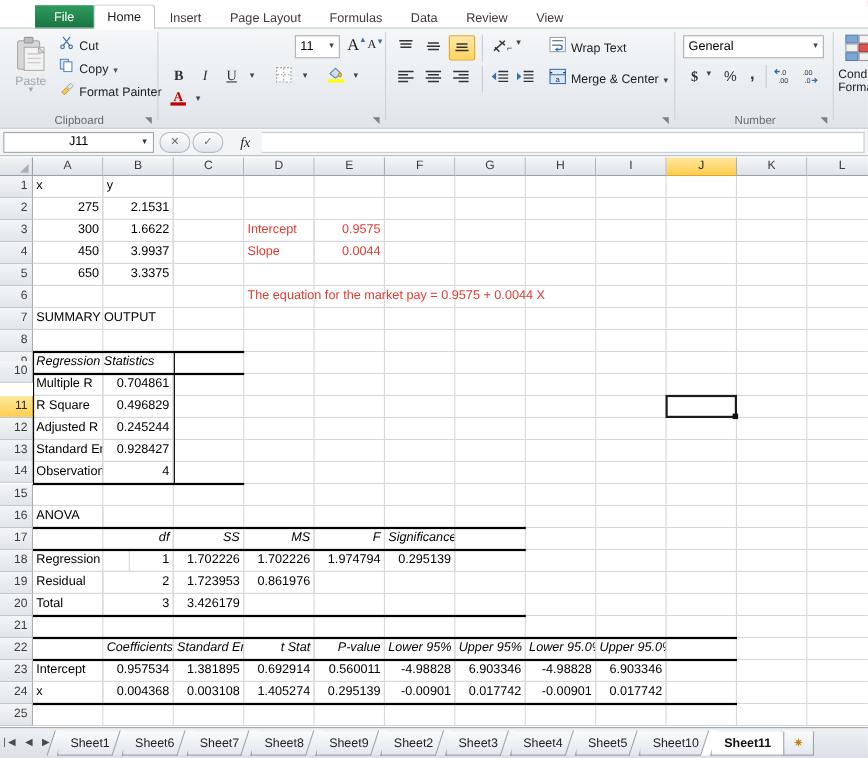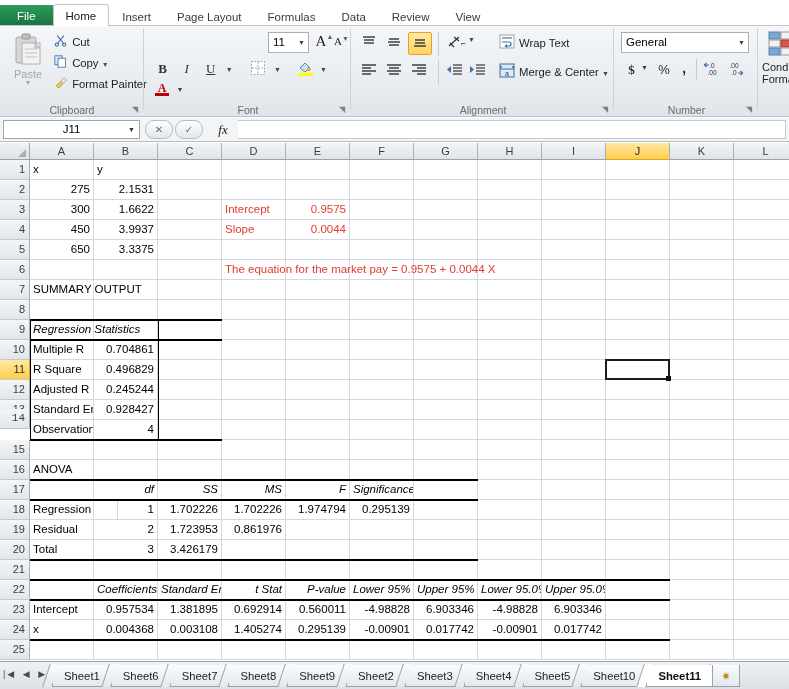--- a/index.html
+++ b/index.html
@@ -22,20 +22,21 @@
   #tabbar .tabs { position:absolute; left:0; top:4px; height:22px; display:flex; align-items:flex-end; }
   .tab {
     height:21px; line-height:21px; padding:0 12px; font-size:11.5px; color:#3b3b3b;
     border:1px solid transparent; border-bottom:none; position:relative; top:1px;
   }
   .tab.file {
     background:#1d7044; color:#fff; font-weight:normal; padding:0 17px;
     height:22px; line-height:22px;
     background-image:linear-gradient(to bottom,#2e9c5c,#16703f);
     border:none;
+    margin-left:32px;
   }
   .tab.active {
     background:#fff; border:1px solid #c0c8cc; border-bottom:1px solid #fff;
     border-top-left-radius:3px; border-top-right-radius:3px; color:#1a1a1a; z-index:3;
     height:23px; line-height:22px;
   }
 
   
   #ribbon {
     position:absolute; left:0; top:25px; width:789px; height:92px;
@@ -302,21 +303,20 @@
       <span class="iconbtn" style="width:10px;font-size:7px;color:#444;">▼</span>
       <span class="iconbtn" style="width:20px;">
         <svg width="16" height="17" viewBox="0 0 16 17">
           <text x="8" y="12" font-size="12" font-family="Liberation Serif, serif" font-weight="bold" text-anchor="middle" fill="#c00000">A</text>
           <rect x="1" y="13" width="14" height="3" fill="#c00000"></rect>
         </svg>
       </span>
       <span class="iconbtn" style="width:10px;font-size:7px;color:#444;">▼</span>
     </div>
 
-    <div class="glabel">Font</div>
     <div class="dialog-launcher">◥</div>
     <div class="gdiv"></div>
   </div>
 
   <div class="group" id="g-align">
 
     <span class="iconbtn" style="position:absolute;left:6px;top:8px;width:22px;height:20px;">
       <svg width="18" height="16" viewBox="0 0 18 16">
           <g stroke="#333" stroke-width="1.4">
         <line x1="3" y1="3" x2="15" y2="3"></line>
@@ -428,21 +428,20 @@
           <line x1="1" y1="6" x2="15" y2="6" stroke="#3b6ea5"></line>
           <text x="8" y="12.5" font-size="7" text-anchor="middle" fill="#333" font-family="Liberation Sans, sans-serif">a</text>
           <path d="M3 4 L1 4" stroke="#333"></path>
             <path d="M13 4 L15 4" stroke="#333"></path>
         </svg>
       </span>
       <span style="font-size:11.3px;color:#222;">Merge &amp; Center</span>
       <span style="font-size:7px;color:#444;">▼</span>
     </div>
 
-    <div class="glabel">Alignment</div>
     <div class="dialog-launcher">◥</div>
     <div class="gdiv"></div>
   </div>
 
   <div class="group" id="g-num">
     <div id="numfmt">
       <span>General</span>
       <span class="cbarrow">▼</span>
     </div>
     <span class="iconbtn" style="position:absolute;left:8px;top:34px;width:17px;height:20px;line-height:20px;font-size:13px;font-weight:bold;font-family:'Liberation Serif',serif;">$</span>
@@ -907,25 +906,25 @@
     </div>
 <div class="rowcell" style="top: 17px;">1</div>
     <div class="rowcell" style="top: 37px;">2</div>
     <div class="rowcell" style="top: 57px;">3</div>
     <div class="rowcell" style="top: 77px;">4</div>
     <div class="rowcell" style="top: 97px;">5</div>
     <div class="rowcell" style="top: 117px;">6</div>
     <div class="rowcell" style="top: 137px;">7</div>
     <div class="rowcell" style="top: 157px;">8</div>
     <div class="rowcell" style="top: 177px;">9</div>
-    <div class="rowcell" style="top: 197px;">10</div>
+    <div class="rowcell" style="top: 185px;">10</div>
     <div class="rowcell sel" style="top: 217px;">11</div>
     <div class="rowcell" style="top: 237px;">12</div>
     <div class="rowcell" style="top: 257px;">13</div>
-    <div class="rowcell" style="top: 266px; font-family: Liberation Mono, monospace;">14</div>
+    <div class="rowcell" style="top: 276px;">14</div>
     <div class="rowcell" style="top: 297px;">15</div>
     <div class="rowcell" style="top: 317px;">16</div>
     <div class="rowcell" style="top: 337px;">17</div>
     <div class="rowcell" style="top: 357px;">18</div>
     <div class="rowcell" style="top: 377px;">19</div>
     <div class="rowcell" style="top: 397px;">20</div>
     <div class="rowcell" style="top: 417px;">21</div>
     <div class="rowcell" style="top: 437px;">22</div>
     <div class="rowcell" style="top: 457px;">23</div>
     <div class="rowcell" style="top: 477px;">24</div>

